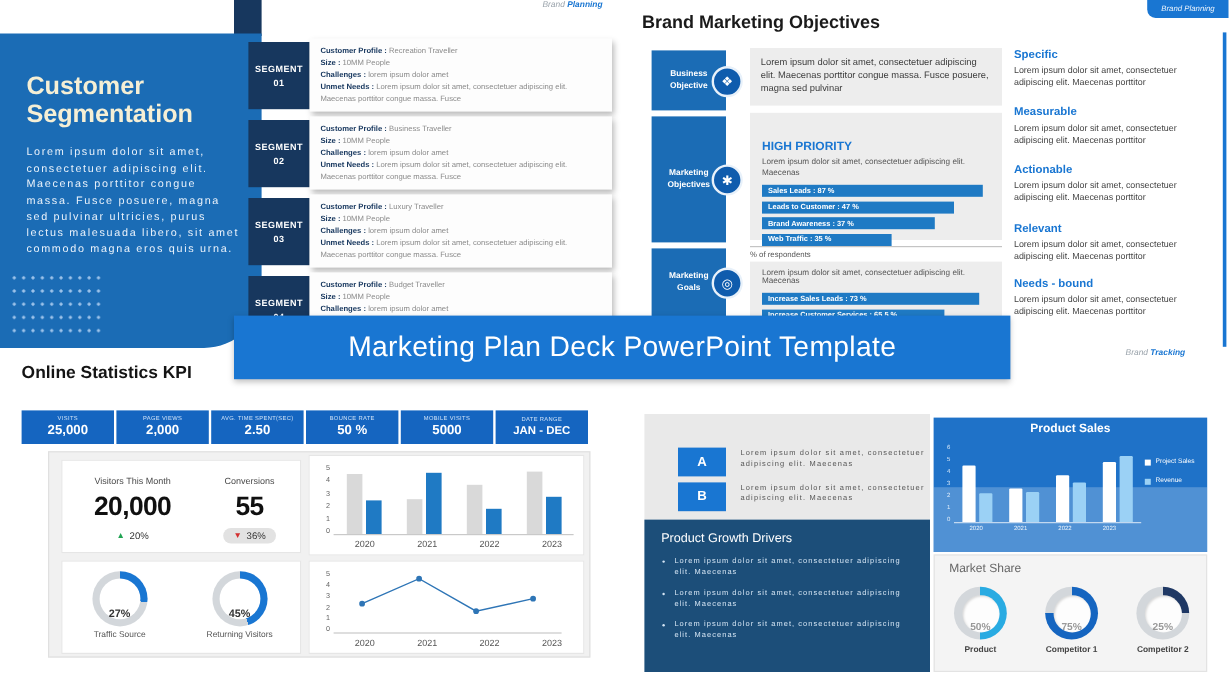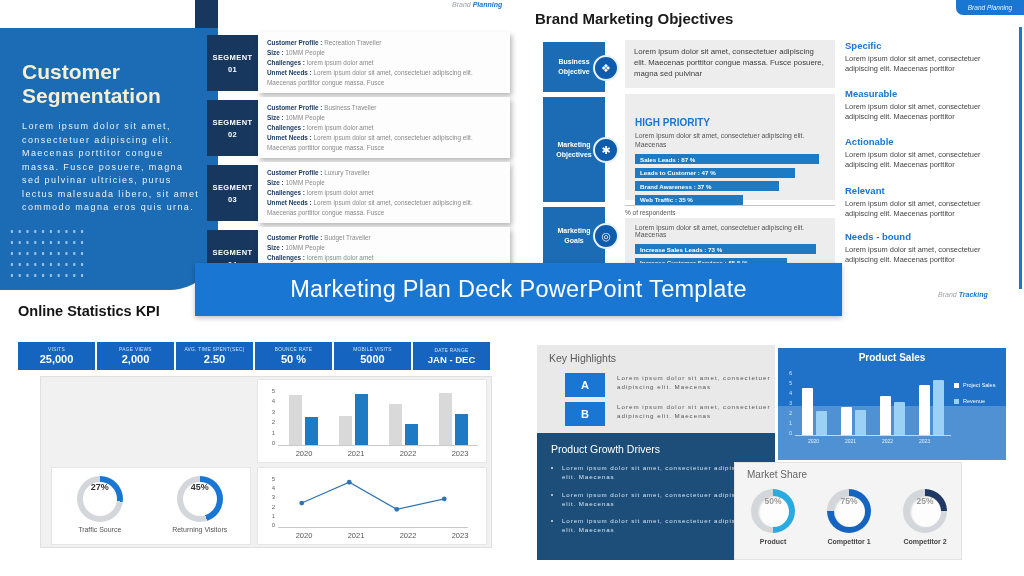--- a/index.html
+++ b/index.html
@@ -74,21 +74,21 @@
   .kpi-card { position:absolute; background:#fff; border:1px solid #E6E6E6; }
   .stat { position:absolute; text-align:center; }
   .stat .sl { font-size:7.5px; color:#4a4a4a; margin-bottom:4px; }
   .stat .sv { font-size:22px; font-weight:bold; color:#101010; letter-spacing:-.5px; }
   .delta { display:inline-flex; align-items:center; gap:4px; font-size:8px; color:#333; margin-top:4px; }
   .delta.pill { background:#E2E2E2; border-radius:9px; padding:2px 9px; }
   .arrow-up { color:#21A453; font-size:7px; }
   .arrow-down { color:#D32F2F; font-size:7px; }
   .donut { border-radius:50%; position:relative; }
   .donut-hole { position:absolute; inset:6px; background:#fff; border-radius:50%;
-                display:flex; align-items:flex-start; justify-content:center; }
+                display:flex; align-items:flex-end; justify-content:center; }
   .donut-val { font-size:9px; font-weight:bold; color:#333; }
   .donut-label { font-size:7px; color:#555; text-align:center; margin-top:4px; }
   .chart-flex { display:flex; padding:8px 8px 0 8px; }
   .ticks { display:flex; flex-direction:column; justify-content:space-between; align-items:flex-end;
            font-size:6px; color:#666; width:12px; padding-right:3px; }
   .cplot { flex:1; display:flex; justify-content:space-around; align-items:flex-end;
            border-bottom:1px solid #C9C9C9; }
   .cgroup { display:flex; align-items:flex-end; gap:3px; }
   .cbar { width:13px; }
   .xlabels { display:flex; justify-content:space-around; font-size:7.5px; color:#555; margin:3px 0 0 20px; }
@@ -110,21 +110,21 @@
   .ps-title { position:relative; text-align:center; color:#fff; font-size:10px; font-weight:600; padding-top:4px; }
   .ps-area { position:absolute; left:8px; top:22px; display:flex; width:165px; }
   .ps-area .ticks { color:#DCEBFA; width:9px; font-size:5px; }
   .ps-area .cplot { border-bottom:1px solid rgba(255,255,255,.65); width:148px; }
   .ps-area .cbar { width:11px; border-radius:1px 1px 0 0; }
   .ps-xlabels { position:absolute; left:17px; top:90px; width:148px; display:flex; justify-content:space-around;
                 font-size:5px; color:#E6F1FB; }
   .ps-legend { position:absolute; left:176px; top:34px; display:flex; flex-direction:column; gap:10px; }
   .ps-legend .le { display:flex; align-items:center; gap:4px; color:#fff; font-size:5.5px; }
   .swatch { width:5px; height:5px; display:inline-block; }
-  .ms-panel { position:absolute; left:734px; top:462px; width:228px; height:98px; background:#F4F4F4; border:1px solid #E3E3E3; }
+  .ms-panel { position:absolute; left:778px; top:462px; width:228px; height:98px; background:#F4F4F4; border:1px solid #E3E3E3; }
   .ms-title { font-size:10px; color:#666; padding:6px 0 0 12px; }
   .ms-donuts { position:absolute; left:0; top:26px; width:228px; display:flex; justify-content:space-around; }
   .ms-item { display:flex; flex-direction:column; align-items:center; }
   .ms-item .donut { width:44px; height:44px; }
   .ms-item .donut-hole { inset:6.5px; background:#FDFDFD; box-shadow:inset 1px 1px 2px rgba(0,0,0,.15); }
   .ms-item .donut-val { color:#999; font-size:8.5px; }
   .ms-item .donut-label { font-size:7px; font-weight:bold; color:#444; margin-top:5px; }
 
   .kpi-donuts { position:absolute; display:flex; justify-content:space-around; }
   .kpi-donut-item { display:flex; flex-direction:column; align-items:center; }
@@ -296,20 +296,38 @@
       <span class="tl">MOBILE VISITS</span>
         <span class="tv">5000</span>
     </div>
     <div class="kpi-tile">
       <span class="tl">DATE RANGE</span>
         <span class="tv" style="font-size:9.5px">JAN - DEC</span>
     </div>
   </div>
 
   <div class="kpi-body">
+    <div class="kpi-card" style="left:10px; top:6px; width:200px; height:78px">
+      <div class="stat" style="left:6px; top:12px; width:105px">
+        <div class="sl">Visitors This Month</div>
+        <div class="sv">20,000</div>
+        <div class="delta">
+          <span class="arrow-up">▲</span>
+          <span>20%</span>
+        </div>
+      </div>
+      <div class="stat" style="left:118px; top:12px; width:76px">
+        <div class="sl">Conversions</div>
+        <div class="sv">55</div>
+        <div class="delta pill">
+          <span class="arrow-down">▼</span>
+          <span>36%</span>
+        </div>
+      </div>
+    </div>
 
     <div class="kpi-card" style="left:10px; top:90px; width:200px; height:78px">
       <div class="kpi-donuts" style="left:0; top:8px; width:200px">
         <div class="kpi-donut-item">
           <div class="donut" style="background: conic-gradient(rgb(25, 118, 210) 27%, rgb(211, 215, 219) 27%, rgb(211, 215, 219) 100%);">
             <div class="donut-hole">
                 <span class="donut-val">27%</span>
               </div>
           </div>
           <div class="donut-label">Traffic Source</div>
@@ -383,21 +401,20 @@
       <div class="xlabels" id="kpi-line-labels">
           <span>2020</span>
           <span>2021</span>
           <span>2022</span>
           <span>2023</span>
         </div>
     </div>
   </div>
 
   <div class="kh-panel">
-    <div class="kh-title">Key Highlights</div>
     <div class="kh-item" style="top:28px">
       <div class="kh-letter">A</div>
       <div class="kh-text">Lorem ipsum dolor sit amet, consectetuer adipiscing elit. Maecenas</div>
     </div>
     <div class="kh-item" style="top:57px">
       <div class="kh-letter">B</div>
       <div class="kh-text">Lorem ipsum dolor sit amet, consectetuer adipiscing elit. Maecenas</div>
     </div>
   </div>
 

